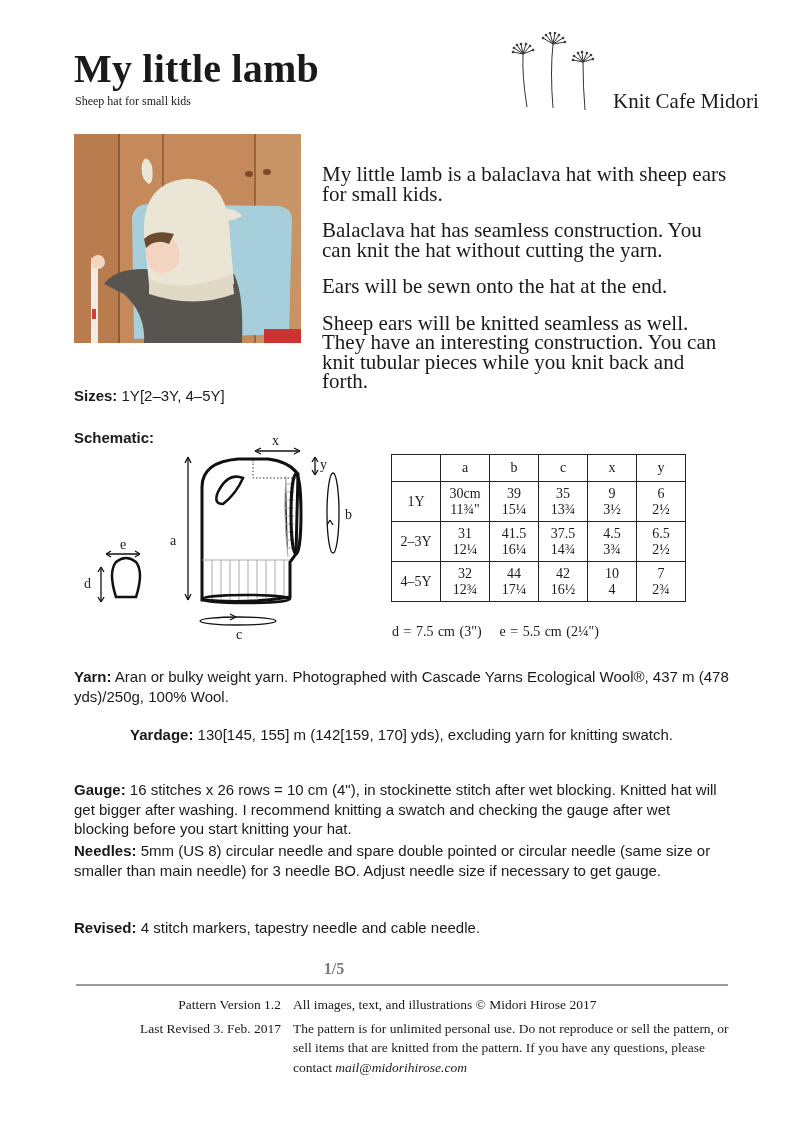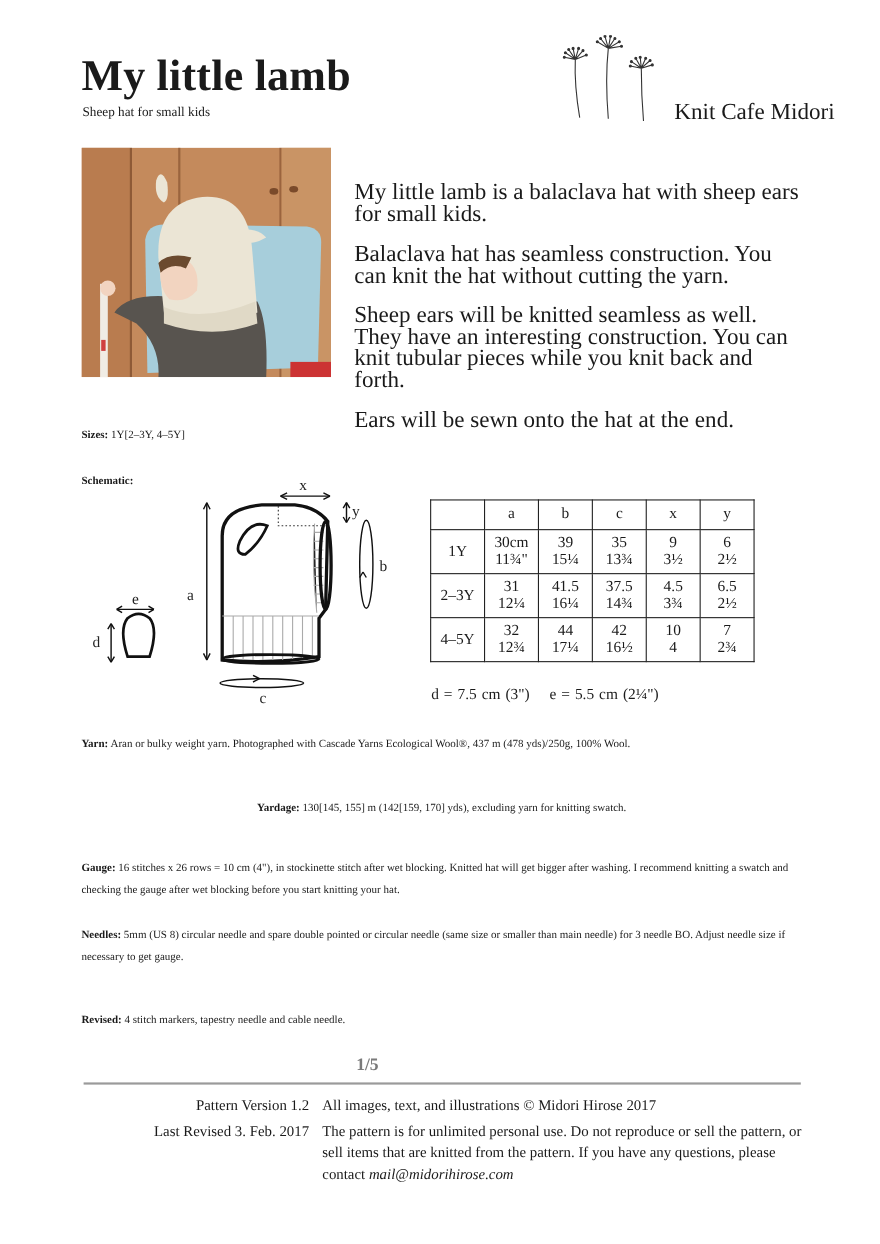--- a/index.html
+++ b/index.html
@@ -29,21 +29,21 @@
       left: 74px; top: 134px; width: 227px; height: 209px; overflow: hidden;
     }
 
     .intro {
       left: 322px; top: 132px; width: 410px;
       font-family: "Liberation Serif", serif; font-size: 21px; line-height: 19.5px; margin-top: 33px;
     }
     .intro p { margin: 0 0 17px 0; }
 
     .label-line {
-      font-family: Liberation Serif, serif; font-size: 10px; line-height: 19.5px;
+      font-family: Liberation Sans, sans-serif; font-size: 15px; line-height: 19.5px;
     }
     .label-line b { font-weight: bold; }
 
     .sizes { left: 74px; top: 386px; }
     .schematic-label { left: 74px; top: 428px; }
 
     .schematic-svg { left: 78px; top: 432px; }
 
     table.sizes-table {
       position: absolute; left: 391px; top: 454px;
@@ -167,22 +167,22 @@
     <rect x="17" y="124" width="7" height="85" fill="#f0ece4"></rect>
     <rect x="18" y="175" width="4" height="10" fill="#d04040"></rect>
     <circle cx="24" cy="128" r="7" fill="#f2d4c0"></circle>
     <rect x="190" y="195" width="37" height="14" fill="#c33"></rect>
   </svg>
 </div>
 
 <div class="abs intro">
   <p>My little lamb is a balaclava hat with sheep ears for small kids.</p>
   <p>Balaclava hat has seamless construction. You can knit the hat without cutting the yarn.</p>
+  <p>Ears will be sewn onto the hat at the end.</p>
   <p>Sheep ears will be knitted seamless as well. They have an interesting construction. You can knit tubular pieces while you knit back and forth.</p>
-  <p>Ears will be sewn onto the hat at the end.</p>
 </div>
 
 <div class="abs label-line sizes">
   <b>Sizes:</b>
   <span>1Y[2–3Y, 4–5Y]</span>
 </div>
 
 <div class="abs label-line schematic-label">
   <b>Schematic:</b>
 </div>

